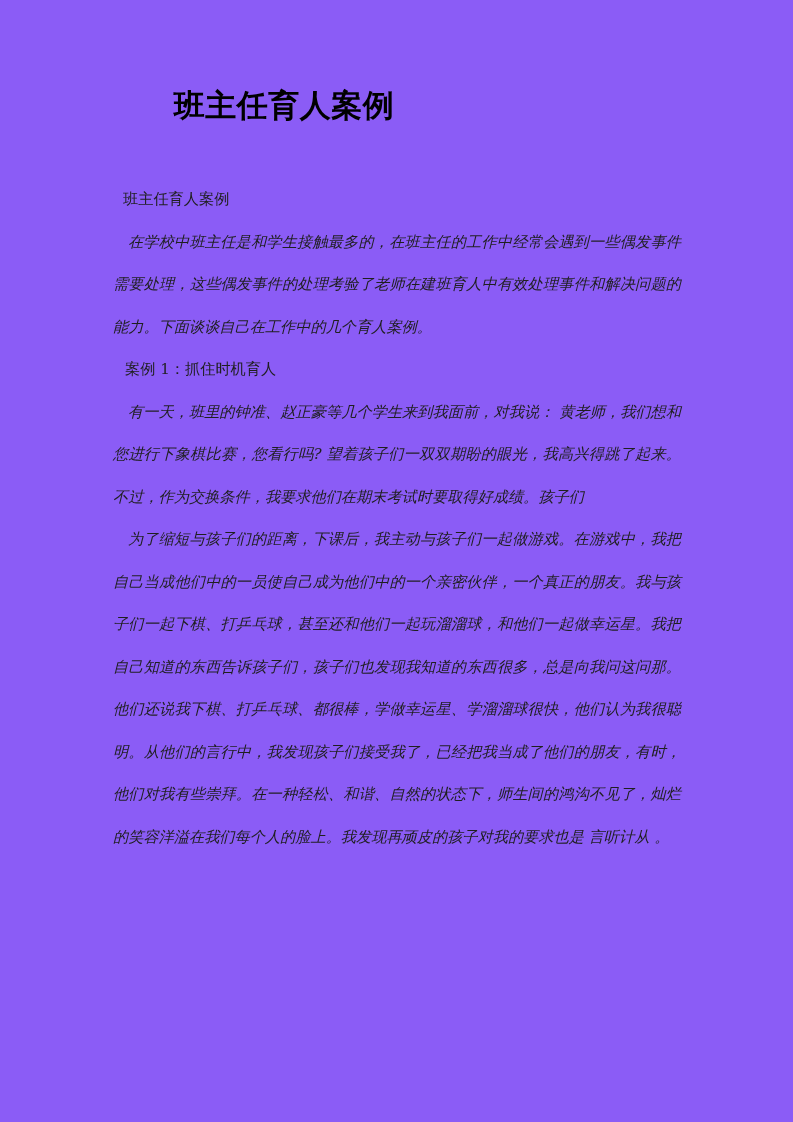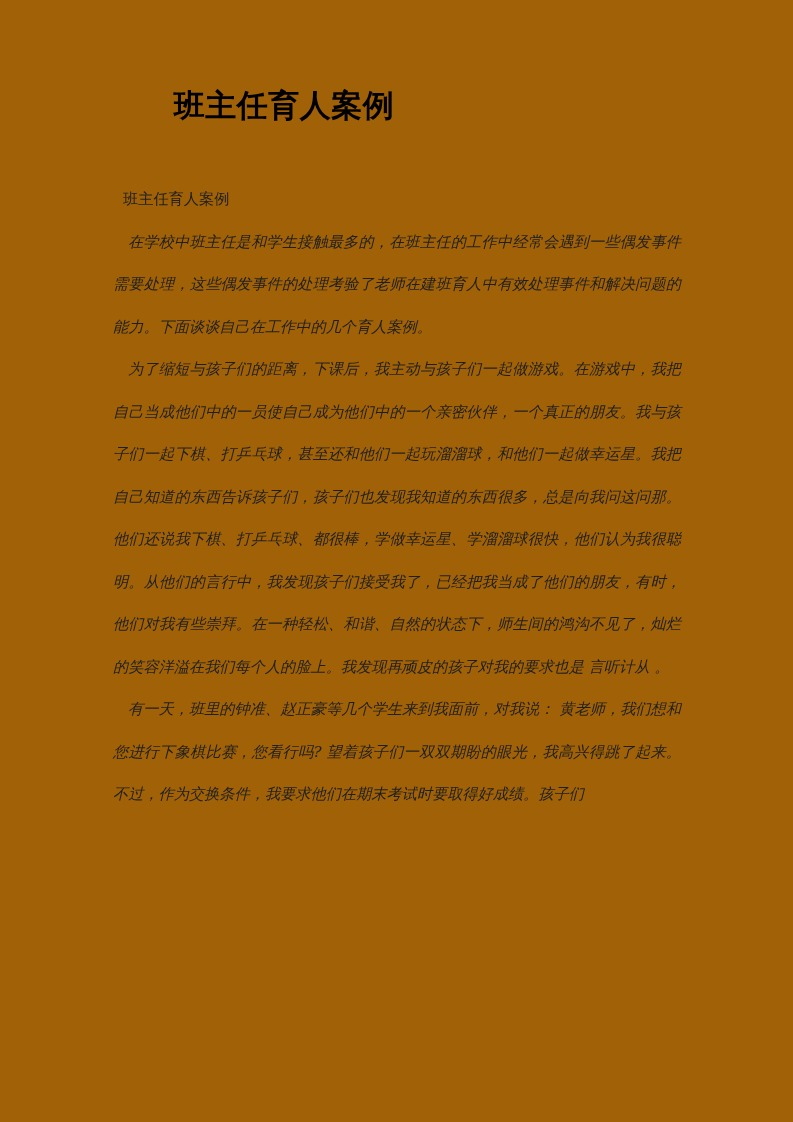--- a/index.html
+++ b/index.html
@@ -14,21 +14,21 @@
     font-family: "DejaVu Serif", "Liberation Serif", serif;
     color: #1a1a1a;
     -webkit-font-smoothing: antialiased;
   }
 
   .page {
     position: relative;
     width: 793px;
     height: 1122px;
     box-sizing: border-box;
-    background: #a16207;
+    background: #8b5cf6;
   }
 
   
   .content {
     position: absolute;
     left: 113px;
     top: 0;
     width: 568px;
   }
 
@@ -91,22 +91,23 @@
 
   <h1 class="doc-title">班主任育人案例</h1>
 
   <div class="content">
     <div class="body-flow">
 
       <p class="para indent-sm">班主任育人案例</p>
 
       <p class="para indent">在学校中班主任是和学生接触最多的，在班主任的工作中经常会遇到一些偶发事件需要处理，这些偶发事件的处理考验了老师在建班育人中有效处理事件和解决问题的能力。下面谈谈自己在工作中的几个育人案例。</p>
 
+      <p class="para heading-line">案例 1：抓住时机育人</p>
 
 
+      <p class="para indent">有一天，班里的钟准、赵正豪等几个学生来到我面前，对我说： 黄老师，我们想和您进行下象棋比赛，您看行吗? 望着孩子们一双双期盼的眼光，我高兴得跳了起来。不过，作为交换条件，我要求他们在期末考试时要取得好成绩。孩子们</p>
+
       <p class="para indent">为了缩短与孩子们的距离，下课后，我主动与孩子们一起做游戏。在游戏中，我把自己当成他们中的一员使自己成为他们中的一个亲密伙伴，一个真正的朋友。我与孩子们一起下棋、打乒乓球，甚至还和他们一起玩溜溜球，和他们一起做幸运星。我把自己知道的东西告诉孩子们，孩子们也发现我知道的东西很多，总是向我问这问那。他们还说我下棋、打乒乓球、都很棒，学做幸运星、学溜溜球很快，他们认为我很聪明。从他们的言行中，我发现孩子们接受我了，已经把我当成了他们的朋友，有时，他们对我有些崇拜。在一种轻松、和谐、自然的状态下，师生间的鸿沟不见了，灿烂的笑容洋溢在我们每个人的脸上。我发现再顽皮的孩子对我的要求也是 言听计从 。</p>
-
-      <p class="para indent">有一天，班里的钟准、赵正豪等几个学生来到我面前，对我说： 黄老师，我们想和您进行下象棋比赛，您看行吗? 望着孩子们一双双期盼的眼光，我高兴得跳了起来。不过，作为交换条件，我要求他们在期末考试时要取得好成绩。孩子们</p>
 
     </div>
   </div>
 
 </div>
 
 </body></html>

